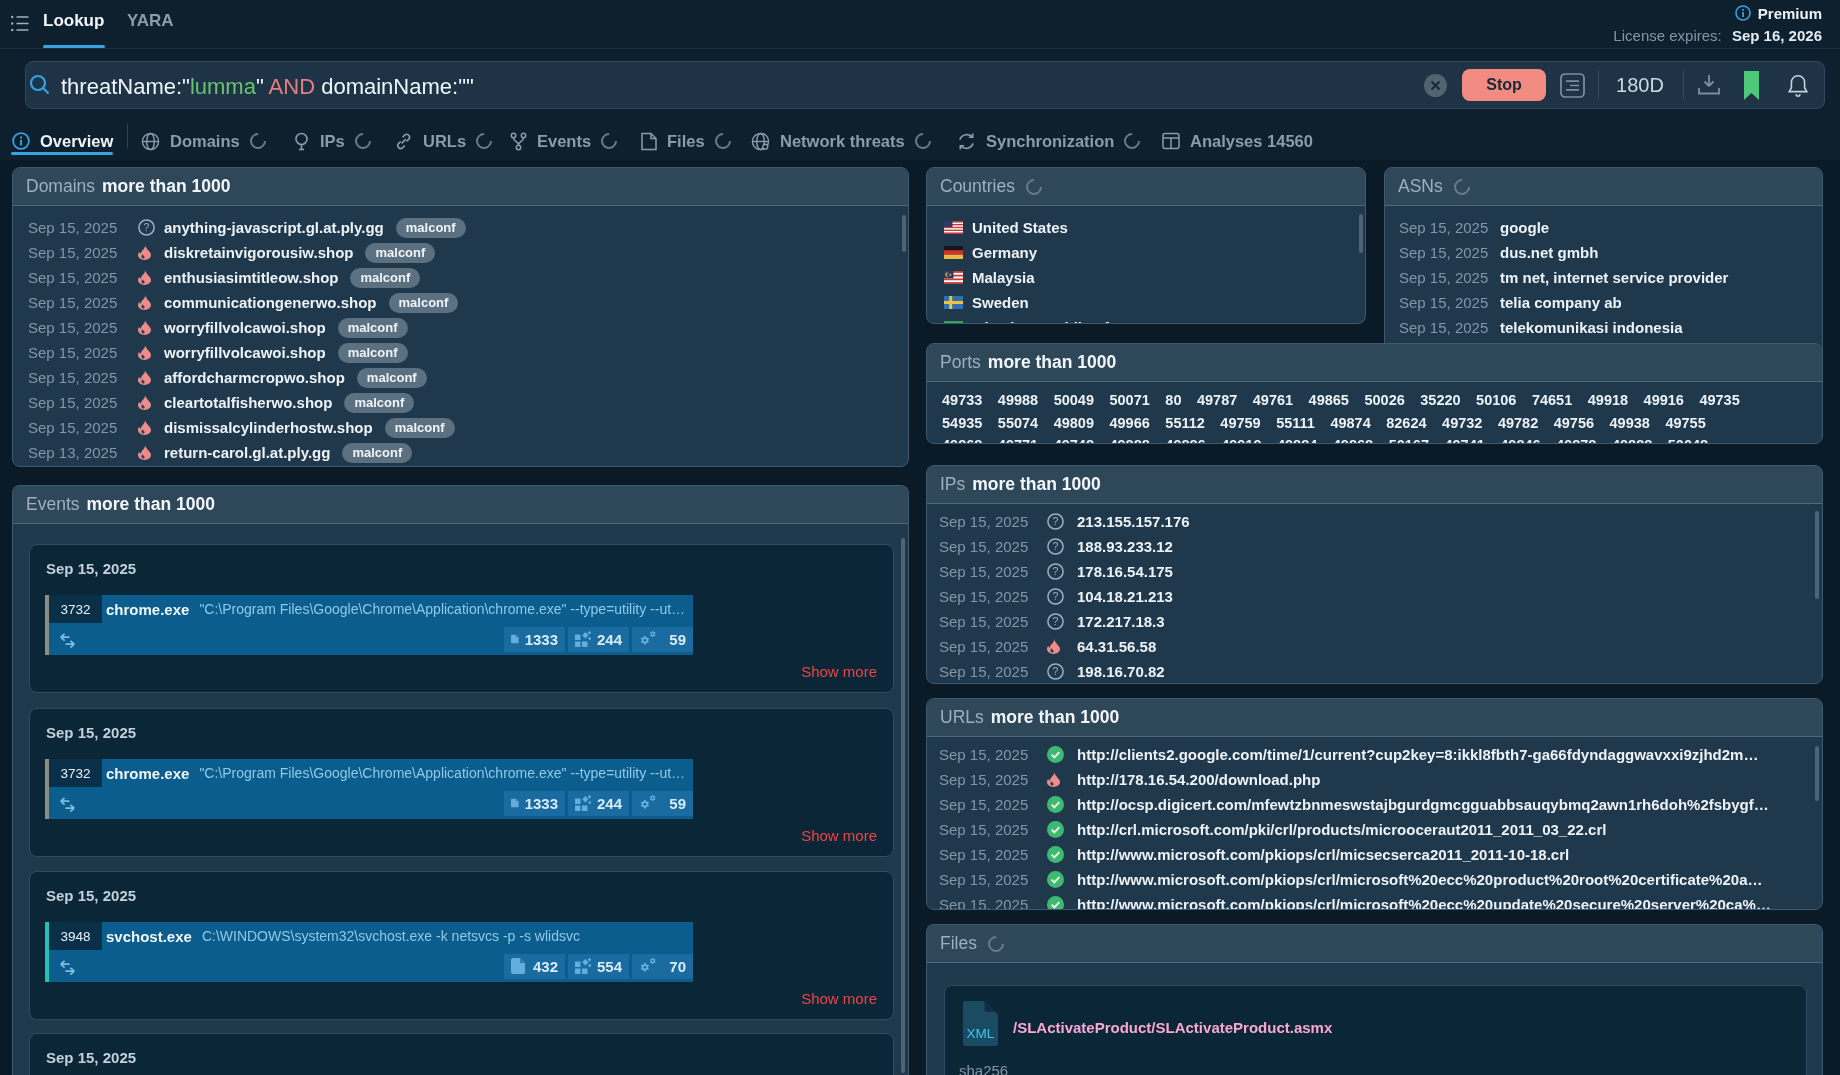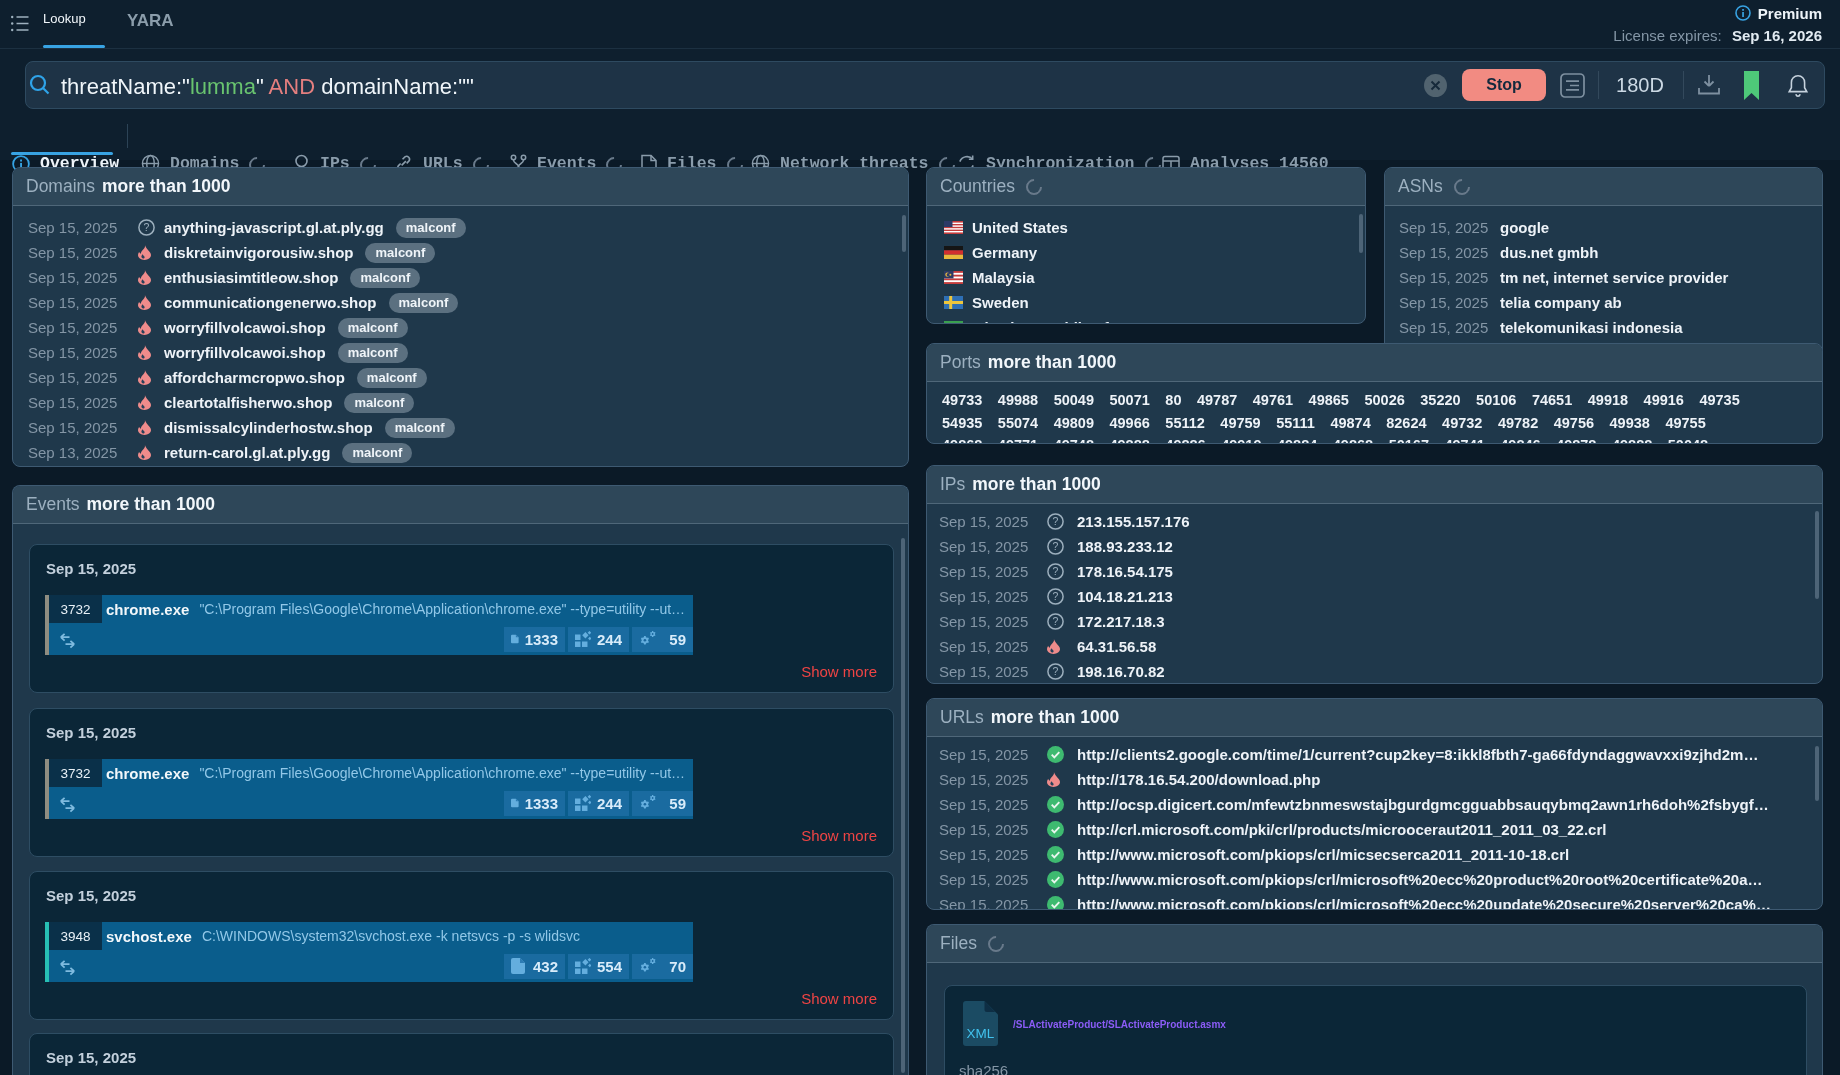--- a/index.html
+++ b/index.html
@@ -10,41 +10,41 @@
   font-family:"Liberation Sans", sans-serif;
   color:#e8f0f6;
 }
 .abs { position:absolute; }
 svg { display:block; }
 
 
 #chrome { position:absolute; left:0; top:0; width:1840px; height:160px; background:#0e1f2e; }
 #chrome .hr1 { position:absolute; left:0; top:48px; width:1840px; height:1px; background:#1c3041; }
 
-#lookup { left:43px; top:11px; font-size:13px; font-weight:normal; color:#f1f6fa; }
+#lookup { left:43px; top:11px; font-size:17px; font-weight:bold; color:#f1f6fa; }
 #yara { left:127px; top:11px; font-size:17px; font-weight:bold; color:#8b9dab; }
 #lk-under { left:43px; top:45px; width:62px; height:3px; background:#38a3e3; border-radius:2px; }
 #prem { right:18px; top:4px; text-align:right; font-size:15px; }
 #prem .l1 { font-weight:bold; color:#eef4f9; display:flex; align-items:center; gap:7px; justify-content:flex-end; height:18px;}
 #prem .l2 { margin-top:5px; color:#8496a6; }
 #prem .l2 b { color:#e2ebf2; margin-left:6px; }
 
 
 #search { left:25px; top:61px; width:1800px; height:48px; background:#1e3346; border:1px solid #2e4a60; border-radius:8px; }
 #stext { left:61px; top:74px; font-size:22px; color:#f0f6fa; white-space:pre; }
 #stext .g { color:#69c46f; } #stext .r { color:#e57f7f; }
 #sclear { left:1424px; top:74px; width:23px; height:23px; border-radius:50%; background:#51636f; display:flex;align-items:center;justify-content:center; }
 #stop { left:1462px; top:69px; width:84px; height:32px; background:#f28b82; border-radius:8px; color:#13293d; font-size:16px; font-weight:bold; text-align:center; line-height:32px; }
 #d180 { left:1608px; top:74px; width:64px; text-align:center; font-size:20px; color:#ccd9e4; }
 .vdiv { width:1px; height:28px; background:#33495c; top:71px; }
 
 
 #nav { position:absolute; top:112px; left:0; width:1840px; height:48px; }
-.nitem { position:absolute; top:13px; height:48px; display:flex; align-items:flex-end; gap:10px;
-  font-size:16.5px; font-weight:bold; color:#8a9cab;font-family:Liberation Mono, monospace; }
+.nitem { position:absolute; top:5px; height:48px; display:flex; align-items:center; gap:10px;
+  font-size:16.5px; font-weight:bold; color:#8a9cab; }
 .nitem.active { color:#eef4f9; }
 #nav .ndiv { position:absolute; left:127px; top:12px; width:1px; height:24px; background:#2c4356; }
 #ov-under { position:absolute; left:11px; top:40px; width:102px; height:3px; background:#38a3e3; border-radius:2px; }
 .spin { width:16px; height:16px; border-radius:50%; border:2px solid #68798a; border-top-color:transparent; transform:rotate(45deg); }
 
 
 .panel { position:absolute; border:1px solid #3e5a72; border-radius:8px; background:#1f384b; overflow:hidden; }
 .phd { height:38px; background:#2e4759; border-bottom:1px solid #4f6779; display:flex; align-items:center; padding:0 13px; gap:7px;
   font-size:17.5px; color:#9cb0c0; }
 .phd b { color:#f2f7fb; }
@@ -748,16 +748,16 @@
 </div>
 
 <div class="panel" id="p-files" style="left:926px;top:924px;width:897px;height:151px;border-bottom:none;border-radius:8px 8px 0 0">
   <div class="phd">Files <span class="spin" style="margin-left:4px"></span></div>
   <div class="abs" style="left:17px;top:60px;width:863px;height:150px;background:#0b2637;border:1px solid #2e4d63;border-radius:8px">
     <svg class="abs" style="left:18px;top:15px" width="35" height="45" viewBox="0 0 35 45">
       <path d="M0 3a3 3 0 0 1 3-3H21.5L35 13.5V42a3 3 0 0 1-3 3H3a3 3 0 0 1-3-3Z" fill="#1b4b63"></path>
       <path d="M21.5 0V8.5a2.5 2.5 0 0 0 2.5 2.5H32.2Z" fill="#0e2e44"></path>
       <text x="3.5" y="37" font-family="Liberation Sans" font-size="13.5" fill="#41c2ee">XML</text>
     </svg>
-    <div class="abs" style="left:68px;top:33px;font-size:10px;font-weight:bold;color:#8b5cf6">/SLActivateProduct/SLActivateProduct.asmx</div>
+    <div class="abs" style="left:68px;top:33px;font-size:15px;font-weight:bold;color:#f9a8d4">/SLActivateProduct/SLActivateProduct.asmx</div>
     <div class="abs" style="left:14px;top:76px;font-size:15px;color:#8496a6">sha256</div>
   </div>
 </div>
 
 </body></html>

